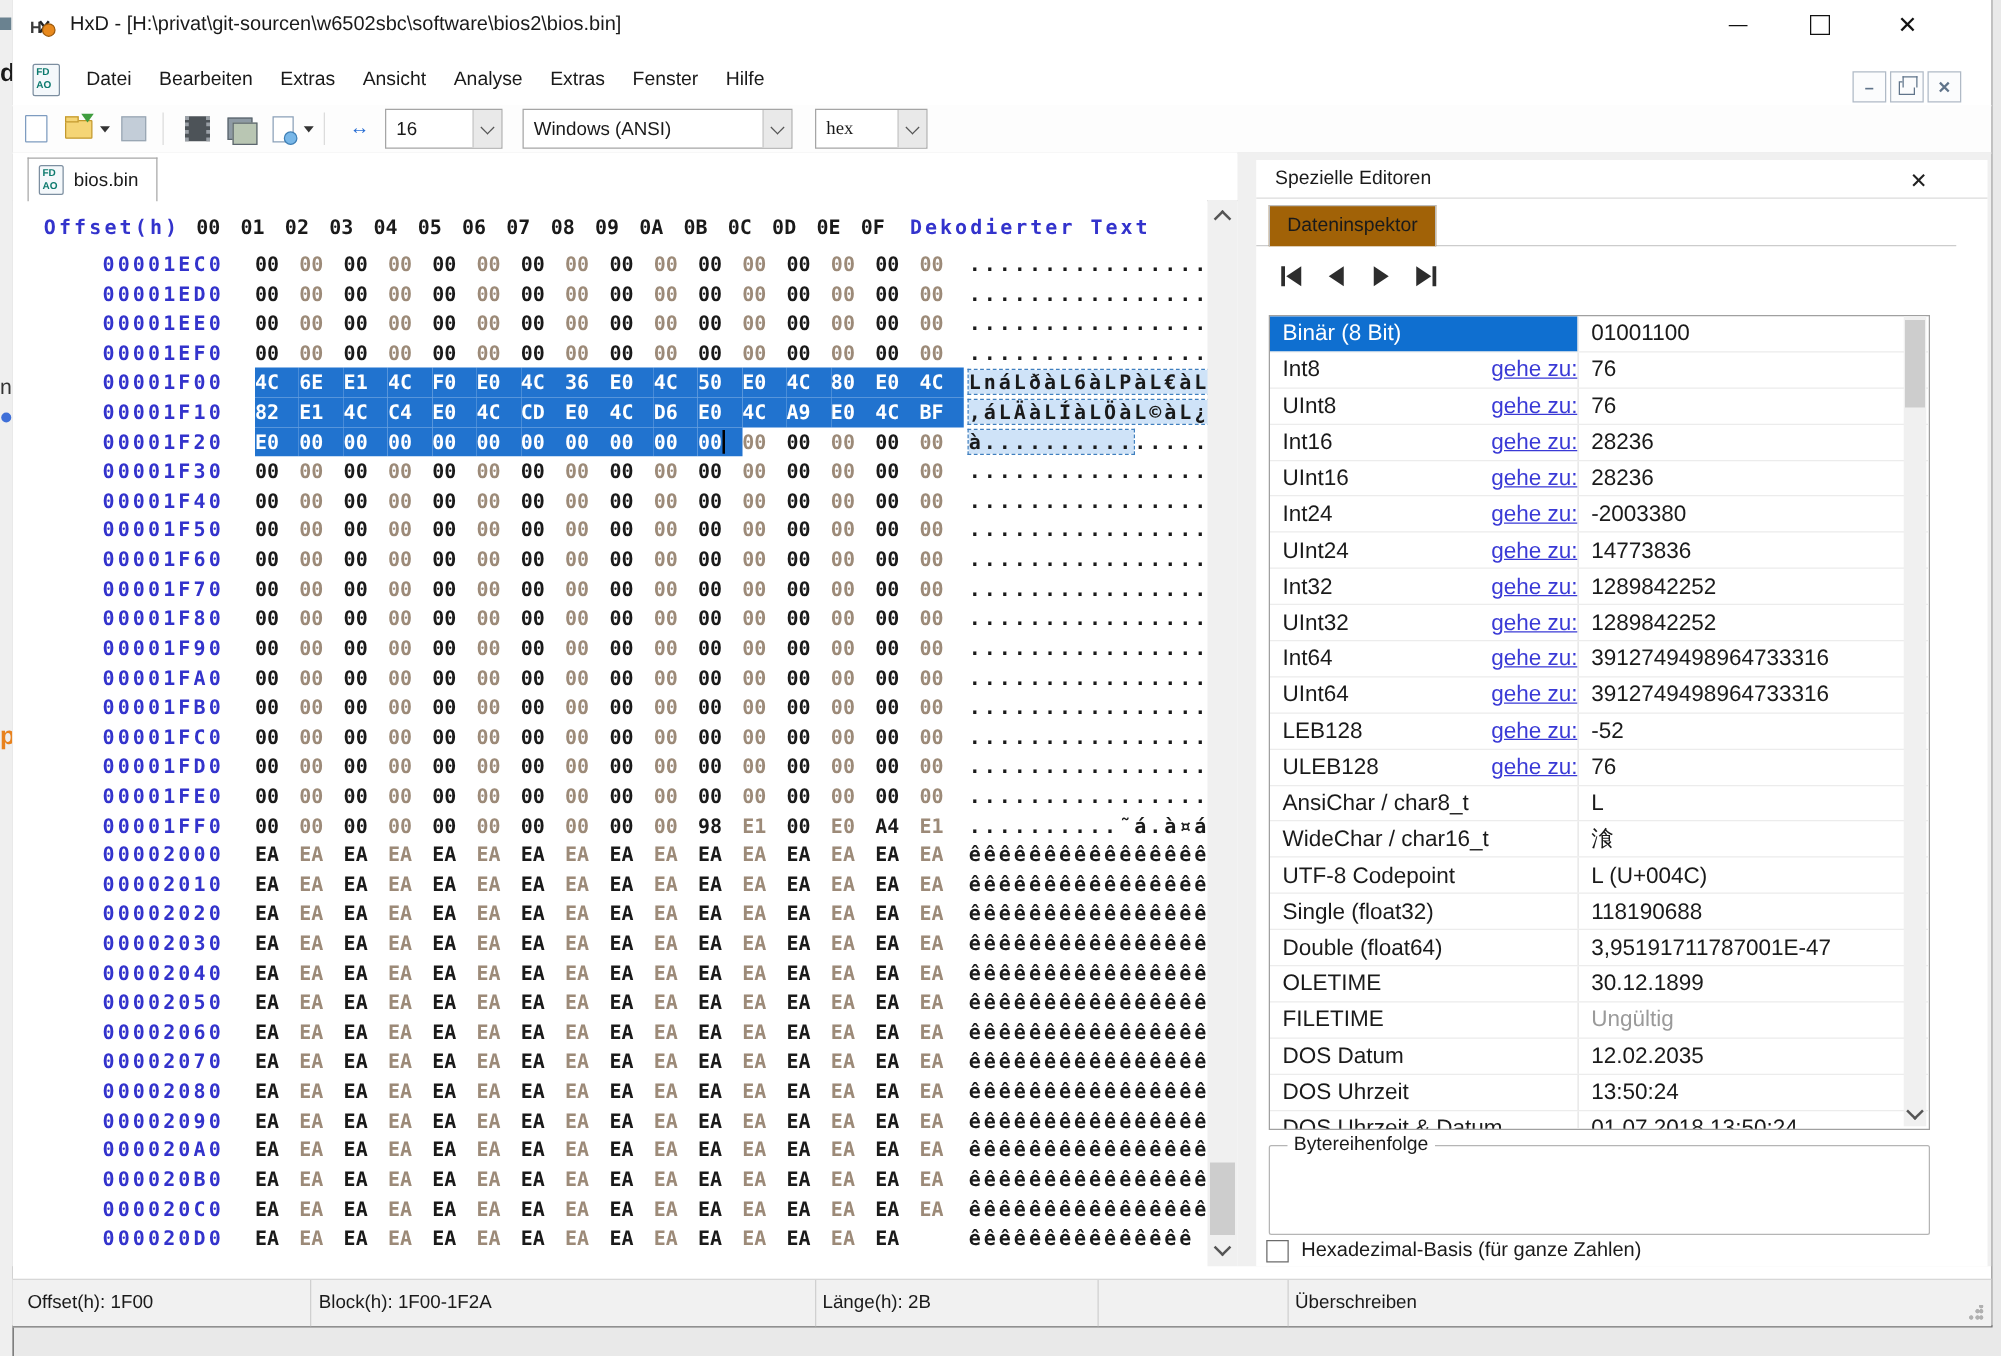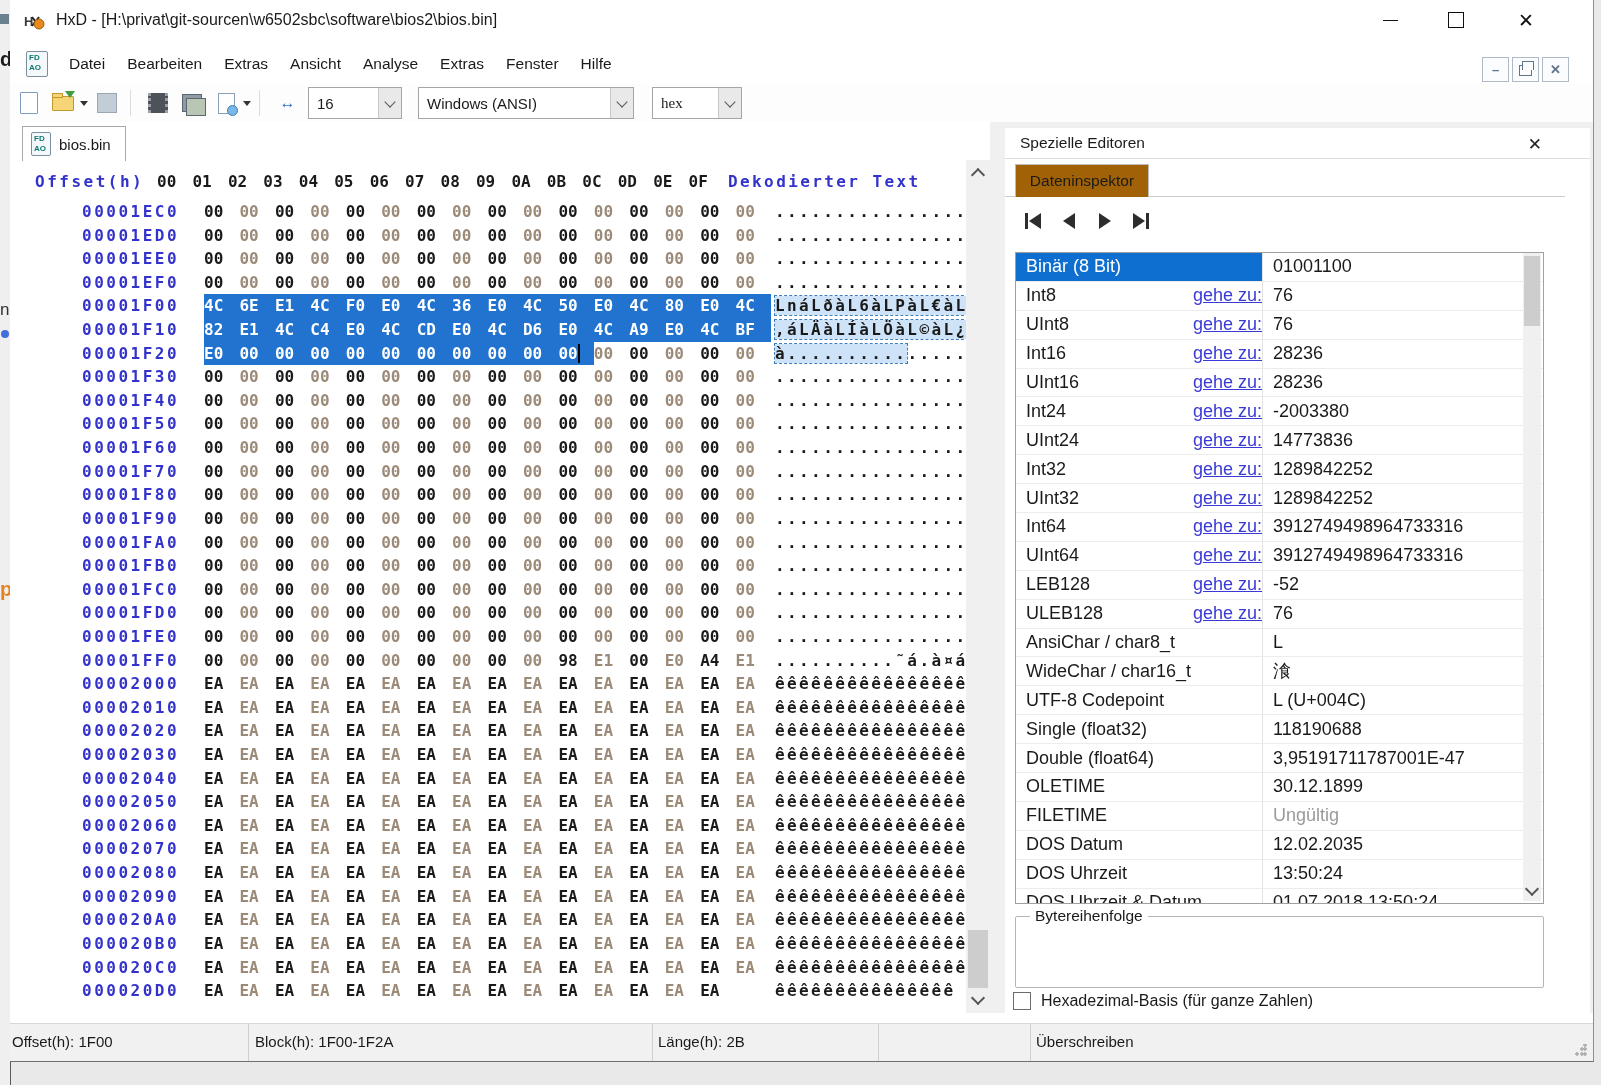--- a/index.html
+++ b/index.html
@@ -633,21 +633,21 @@
     <div class="groupbox">
       <div class="grouplabel">Bytereihenfolge</div>
     </div>
     <div class="checkrow">
       <div class="cbox"></div>
       <span>Hexadezimal-Basis (für ganze Zahlen)</span>
     </div>
   </div>
 
   <div class="statusbar">
-    <div class="sseg" style="left:2px;">Offset(h): 1F00</div>
+    <div class="sseg" style="left:12px;">Offset(h): 1F00</div>
     <div class="ssep" style="left:238px;"></div>
     <div class="sseg" style="left:245px;">Block(h): 1F00-1F2A</div>
     <div class="ssep" style="left:642px;"></div>
     <div class="sseg" style="left:648px;">Länge(h): 2B</div>
     <div class="ssep" style="left:868px;"></div>
     <div class="ssep" style="left:1020px;"></div>
     <div class="sseg" style="left:1026px;">Überschreiben</div>
     <div class="grip"></div>
   </div>
 </div>

